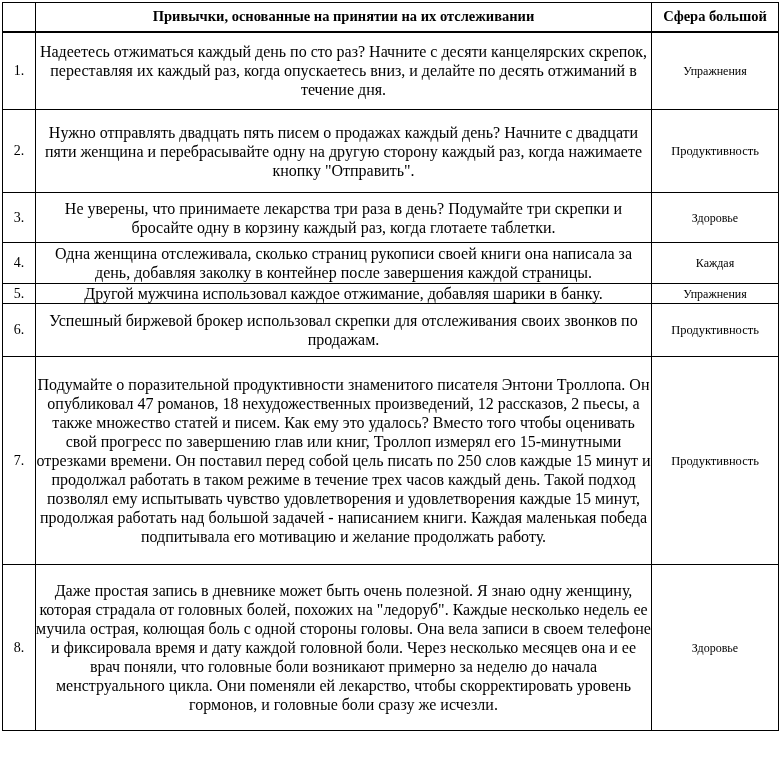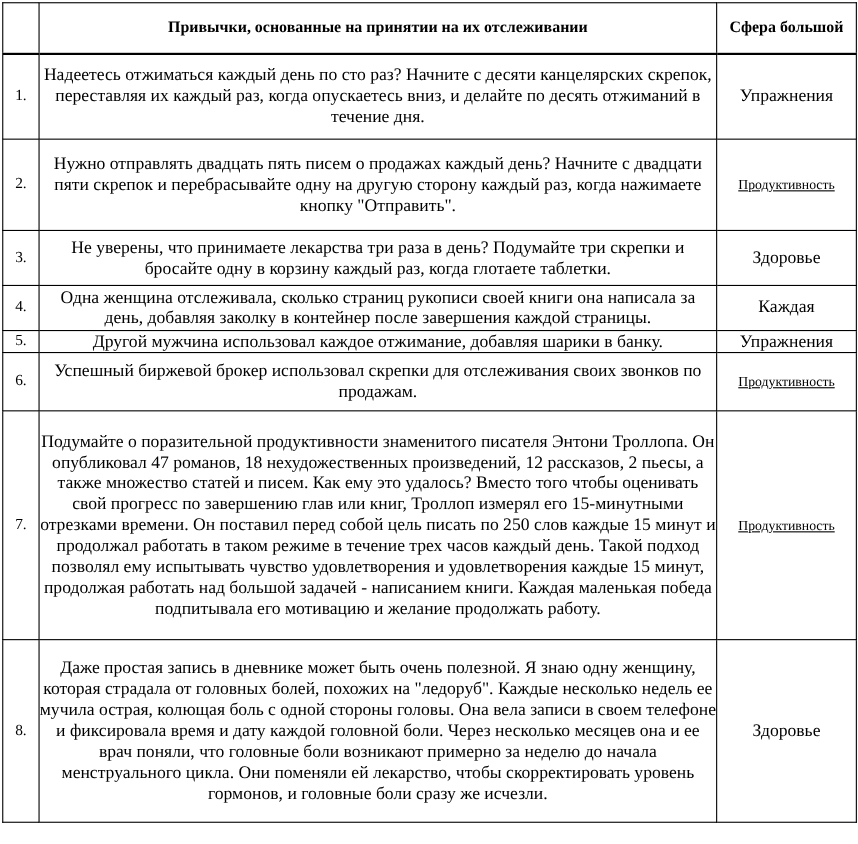--- a/index.html
+++ b/index.html
@@ -29,21 +29,21 @@
     overflow: hidden;
   }
   
   .doc-table th {
     font-weight: bold;
     font-size: 14.5px;
     line-height: 19px;
     text-align: center;
     border-bottom-width: 2px;
   }
-  tr.hdr { height: 46px; }
+  tr.hdr { height: 29px; }
   
   tr.r0 { height: 78px; }
   tr.r1 { height: 83px; }
   tr.r2 { height: 50px; }
   tr.r3 { height: 41px; }
   tr.r4 { height: 20px; }
   tr.r5 { height: 53px; }
   tr.r6 { height: 208px; }
   tr.r7 { height: 166px; }
 
@@ -52,25 +52,25 @@
     font-size: 14px;
   }
   .text-cell {
     font-size: 16px;
     line-height: 19px;
     padding: 2px 8px 2px 8px;
     text-align: center;
   }
   .sphere-cell {
     text-align: center;
-    font-size: 16px;
+    font-size: 12px;
     line-height: 18px;
     padding: 0 2px;
   }
-  .sphere-cell.small { font-size: 12.5px; text-decoration: underline; }
+  .sphere-cell.small { font-size: 12.5px; }
 </style>
 </head>
 <body>
 
 <table class="doc-table">
   <colgroup>
     <col class="c-num">
     <col class="c-text">
     <col class="c-sphere">
   </colgroup>
@@ -82,21 +82,21 @@
     </tr>
 
     <tr class="r0">
       <td class="num-cell">1.</td>
       <td class="text-cell">Надеетесь отжиматься каждый день по сто раз? Начните с десяти канцелярских скрепок, переставляя их каждый раз, когда опускаетесь вниз, и делайте по десять отжиманий в течение дня.</td>
       <td class="sphere-cell">Упражнения</td>
     </tr>
 
     <tr class="r1">
       <td class="num-cell">2.</td>
-      <td class="text-cell">Нужно отправлять двадцать пять писем о продажах каждый день? Начните с двадцати пяти скрепок и перебрасывайте одну на другую сторону каждый раз, когда нажимаете кнопку "Отправить".</td>
+      <td class="text-cell">Нужно отправлять двадцать пять писем о продажах каждый день? Начните с двадцати пяти женщина и перебрасывайте одну на другую сторону каждый раз, когда нажимаете кнопку "Отправить".</td>
       <td class="sphere-cell small">Продуктивность</td>
     </tr>
 
     <tr class="r2">
       <td class="num-cell">3.</td>
       <td class="text-cell">Не уверены, что принимаете лекарства три раза в день? Подумайте три скрепки и бросайте одну в корзину каждый раз, когда глотаете таблетки.</td>
       <td class="sphere-cell">Здоровье</td>
     </tr>
 
     <tr class="r3">

